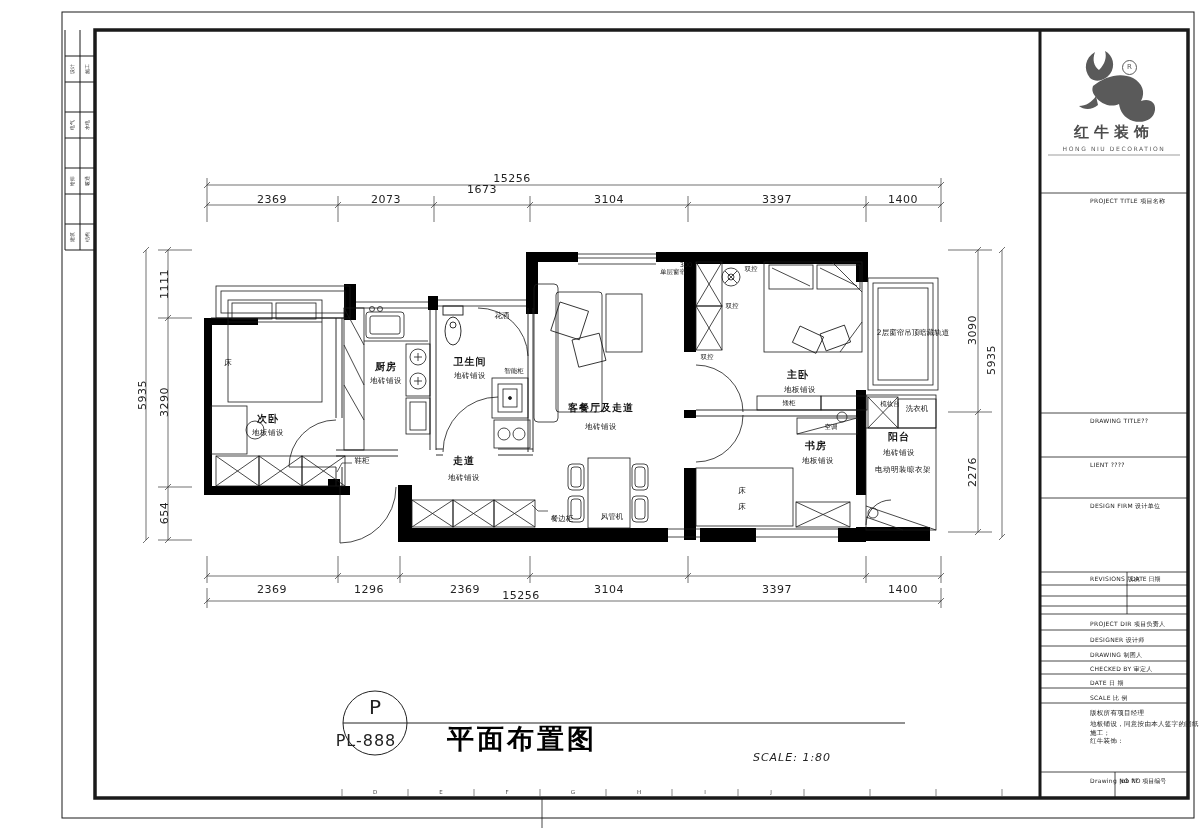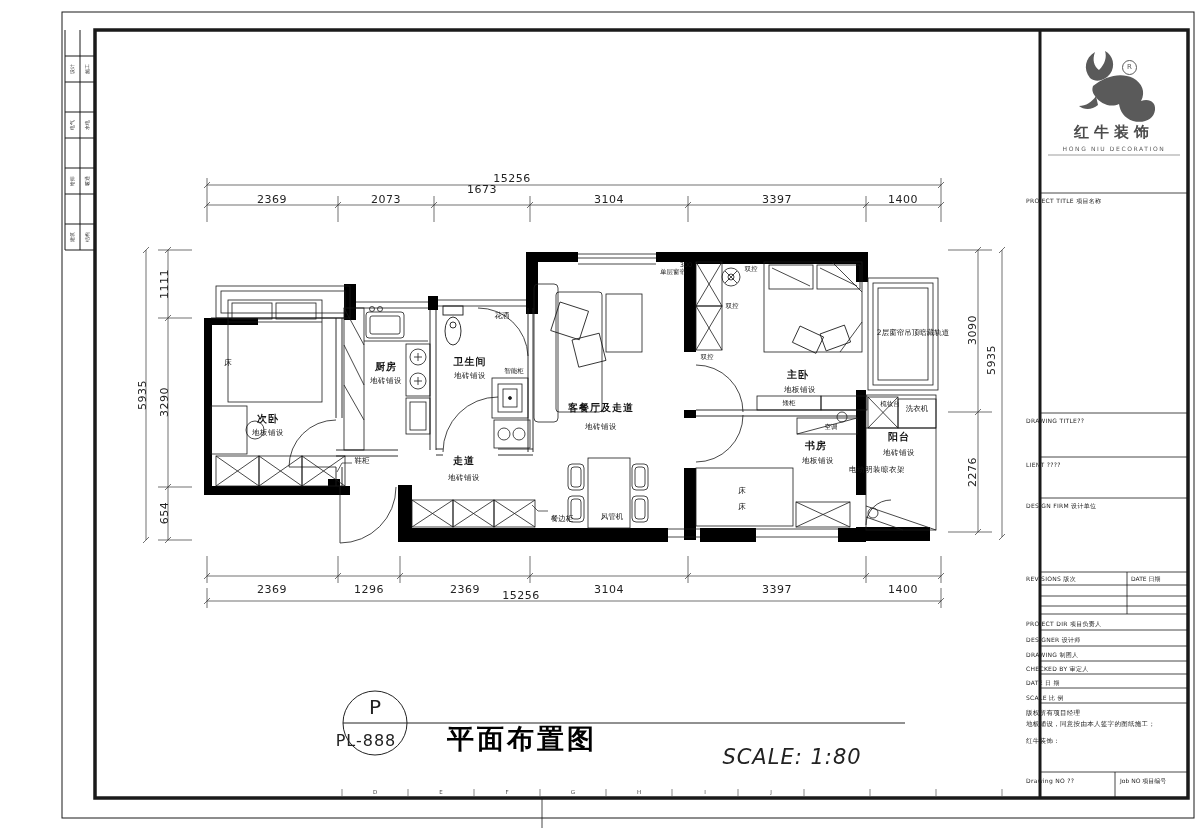--- a/index.html
+++ b/index.html
@@ -7,35 +7,35 @@
          font-family:"DejaVu Sans",sans-serif;color:#111;}
   svg{position:absolute;left:0;top:0;}
   .lbl{position:absolute;transform:translate(-50%,-50%);white-space:nowrap;
        font-family:"DejaVu Sans",sans-serif;color:#141414;}
   .rot{transform:translate(-50%,-50%) rotate(-90deg);}
   .dim{font-size:11px;color:#222;letter-spacing:0.5px;}
   .room{font-size:10px;font-weight:600;letter-spacing:1px;}
   .fin{font-size:7.5px;letter-spacing:0.5px;}
   .ann{font-size:7.5px;}
   .tiny{font-size:6.5px;}
-  .tb{position:absolute;left:1014px;font-size:6px;color:#222;white-space:nowrap;letter-spacing:0.3px;padding-left:12px;}
+  .tb{position:absolute;left:1078px;font-size:6px;color:#222;white-space:nowrap;letter-spacing:0.3px;padding-left:12px;}
   .tbl{position:absolute;font-size:6px;color:#222;white-space:nowrap;}
   .brandcn{position:absolute;transform:translate(-50%,-50%);font-size:15px;font-weight:bold;
            letter-spacing:5px;color:#4c4c4c;white-space:nowrap;}
   .branden{position:absolute;transform:translate(-50%,-50%);font-size:6px;letter-spacing:1.6px;
            color:#5a5a5a;white-space:nowrap;}
   .reg{position:absolute;width:13px;height:13px;border:1.3px solid #5a5a5a;border-radius:50%;
        font-size:7px;color:#5a5a5a;text-align:center;line-height:13px;}
   .gridletter{position:absolute;transform:translate(-50%,-50%);font-size:5.5px;color:#444;}
   .margincell{position:absolute;transform:translate(-50%,-50%) rotate(-90deg);font-size:5px;color:#333;white-space:nowrap;}
   .tagP{position:absolute;transform:translate(-50%,-50%);font-size:20px;color:#222;}
   .tagcode{position:absolute;transform:translate(-50%,-50%);font-size:16px;color:#222;letter-spacing:1px;}
   .sheettitle{position:absolute;transform:translate(-50%,-50%);font-size:27px;font-weight:bold;
               letter-spacing:3px;color:#000;}
-  .sheetscale{position:absolute;transform:translate(-50%,-50%);font-size:21px;font-style:italic;
+  .sheetscale{position:absolute;transform:translate(-50%,-50%);font-size:11px;font-style:italic;
               letter-spacing:1px;color:#222;}
   .note{font-size:6.5px;}
 </style>
 </head>
 <body>
 
 <div id="sheet">
 
 <svg width="1200" height="828" viewBox="0 0 1200 828">
 
@@ -334,21 +334,21 @@
 <div class="lbl room" style="left:601px;top:408px">客餐厅及走道</div>
 <div class="lbl fin" style="left:601px;top:427px">地砖铺设</div>
 <div class="lbl room" style="left:464px;top:461px">走道</div>
 <div class="lbl fin" style="left:464px;top:478px">地砖铺设</div>
 <div class="lbl room" style="left:798px;top:375px">主卧</div>
 <div class="lbl fin" style="left:800px;top:390px">地板铺设</div>
 <div class="lbl room" style="left:816px;top:446px">书房</div>
 <div class="lbl fin" style="left:818px;top:461px">地板铺设</div>
 <div class="lbl room" style="left:899px;top:437px">阳台</div>
 <div class="lbl fin" style="left:899px;top:453px">地砖铺设</div>
-<div class="lbl fin" style="left:877px;top:470px">电动明装晾衣架</div>
+<div class="lbl fin" style="left:903px;top:470px">电动明装晾衣架</div>
 
 <div class="lbl ann" style="left:228px;top:363px">床</div>
 <div class="lbl ann" style="left:362px;top:461px">鞋柜</div>
 <div class="lbl ann" style="left:562px;top:519px">餐边柜</div>
 <div class="lbl ann" style="left:612px;top:517px">风管机</div>
 <div class="lbl ann" style="left:502px;top:316px">花洒</div>
 <div class="lbl tiny" style="left:514px;top:371px">智能柜</div>
 <div class="lbl tiny" style="left:673px;top:272px">单层窗帘</div>
 <div class="lbl tiny" style="left:686px;top:265px">300</div>
 <div class="lbl tiny" style="left:751px;top:269px">双控</div>

